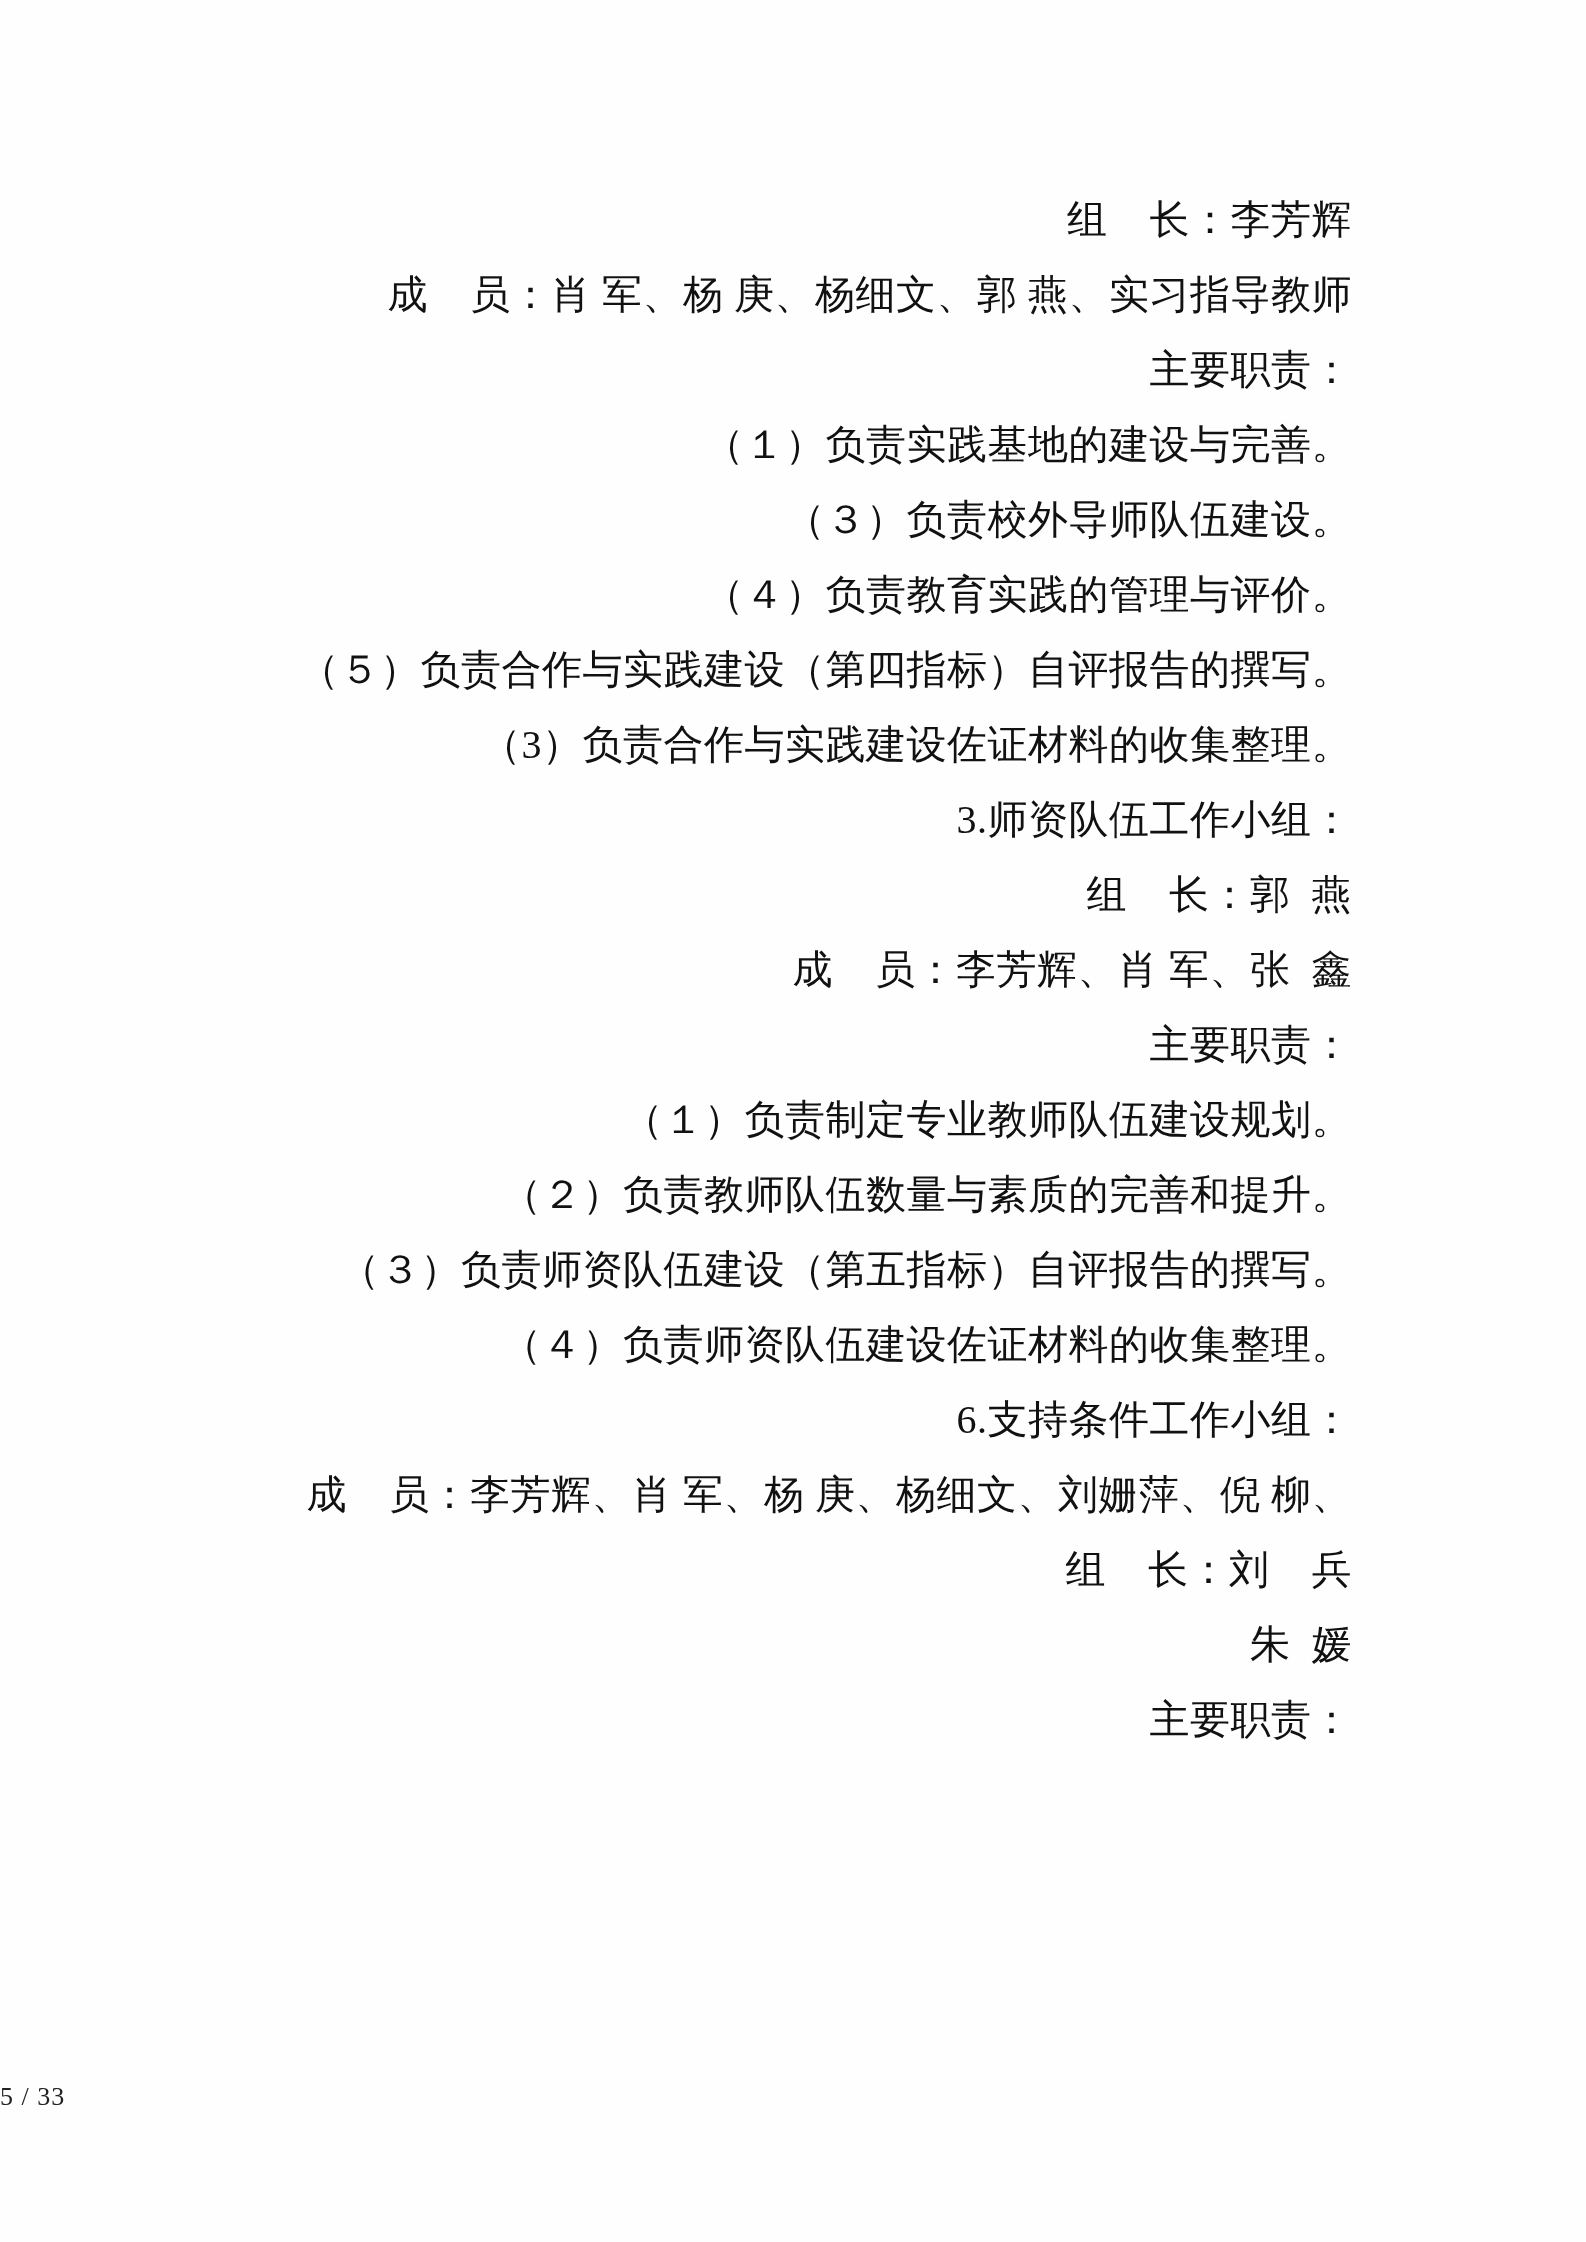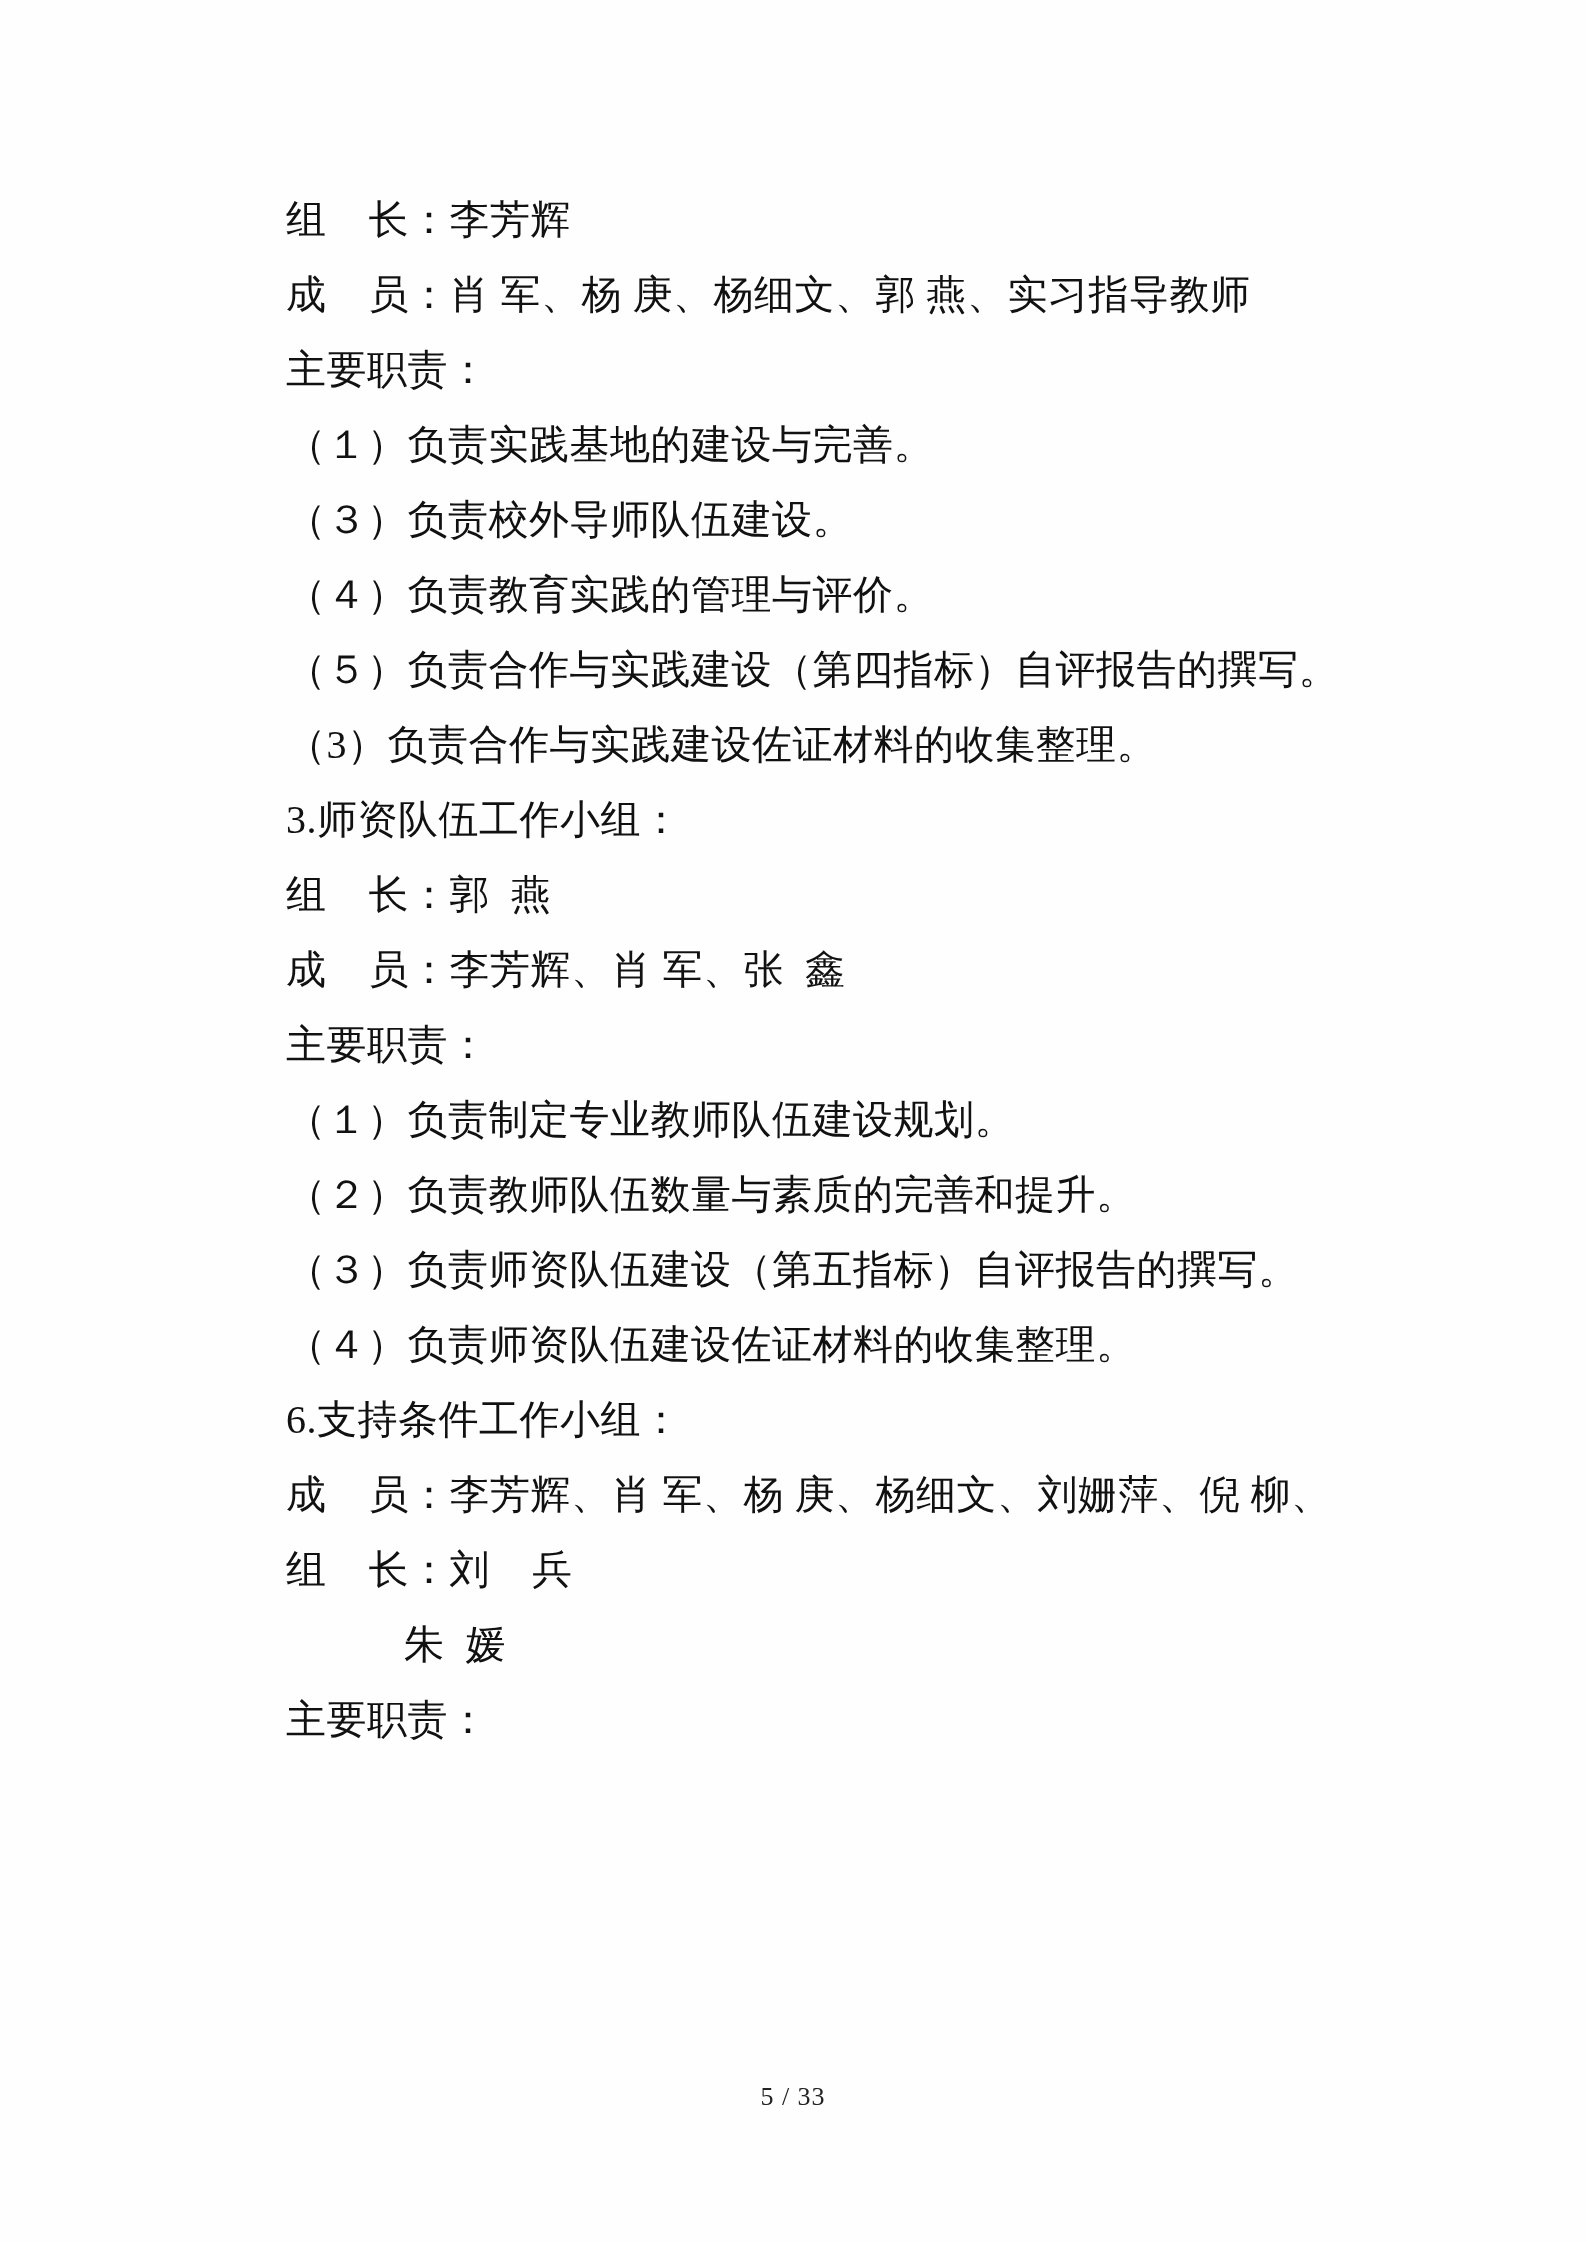--- a/index.html
+++ b/index.html
@@ -17,23 +17,24 @@
   }
   .page {
     position: absolute;
     inset: 0;
     background: #fefefe;
     display: flex;
     flex-direction: column;
   }
   .content {
     position: absolute;
-    left: 286px;
+    left: 292px;
     top: 182px;
     width: 1060px;
+    text-align: right;
   }
   .line {
     font-size: 40px;
     line-height: 75px;
     letter-spacing: 0.5px;
     white-space: pre;
     color: #111111;
   }
   .line.indent1 {
     padding-left: 0px;
@@ -42,21 +43,21 @@
     padding-left: 118px;
   }
   .line.heading {
     padding-left: 0px;
   }
   .footer {
     position: absolute;
     left: 0;
     right: 0;
     top: 2082px;
-    text-align: center;
+    text-align: left;
     font-size: 26px;
     color: #222222;
     font-family: "Liberation Serif", "DejaVu Serif", serif;
     letter-spacing: 1px;
   }
 </style>
 </head>
 <body>
 
 <div class="page">

